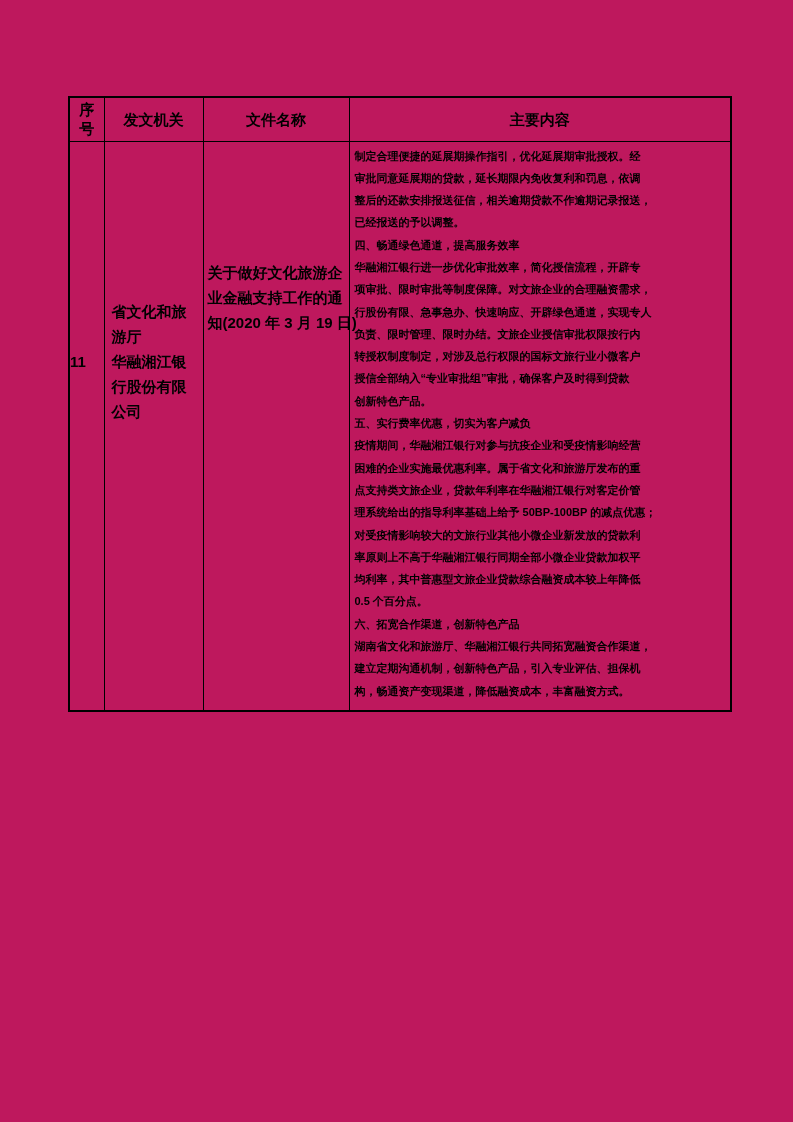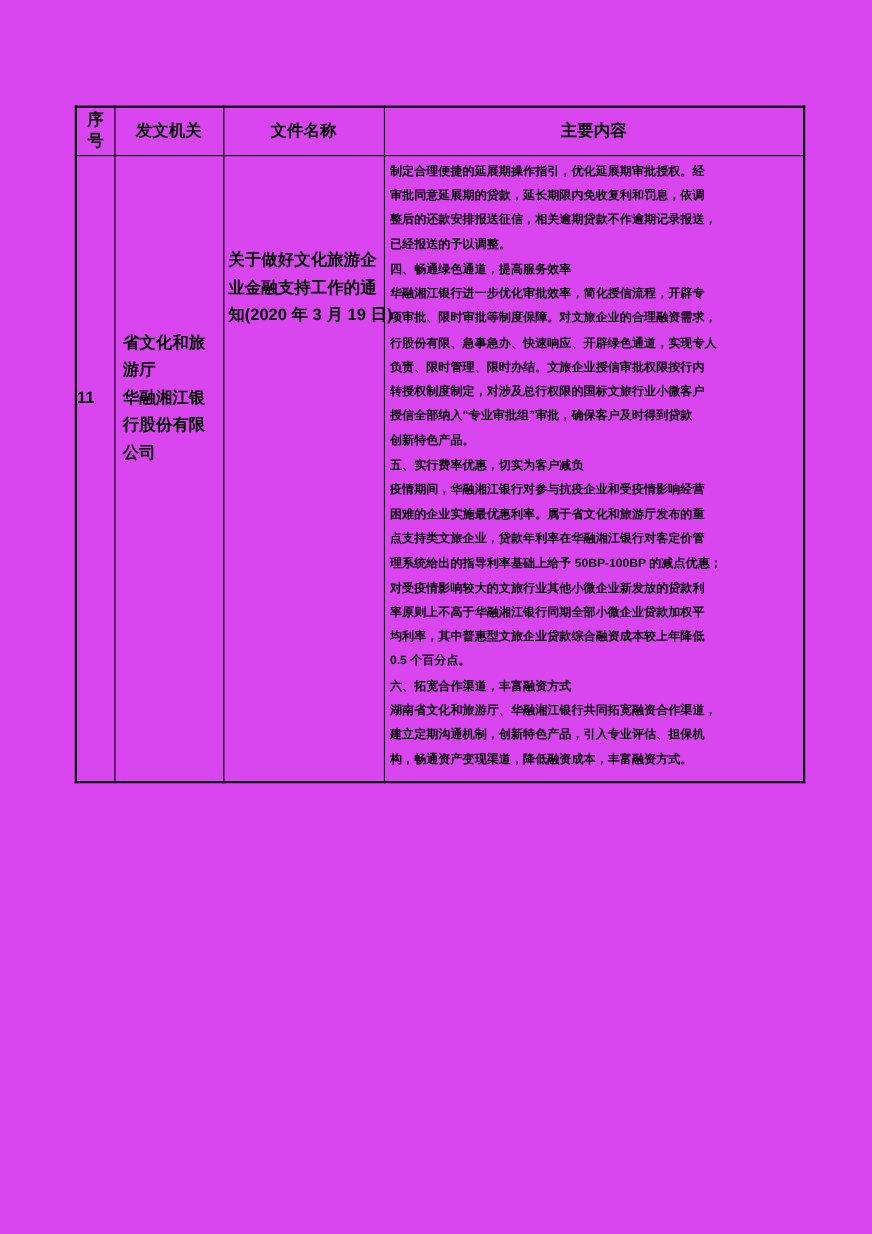--- a/index.html
+++ b/index.html
@@ -5,21 +5,21 @@
   * { margin: 0; padding: 0; box-sizing: border-box; }
   html, body {
     width: 793px; height: 1122px;
     background: #ffffff;
     font-family: "Liberation Sans", sans-serif;
     color: #000000;
   }
   .page {
     position: relative;
     width: 793px; height: 1122px;
-    background: #d946ef;
+    background: #be185d;
     overflow: hidden;
   }
   table.doc-table {
     position: absolute;
     left: 68px; top: 96px;
     width: 662px;
     border-collapse: collapse;
     table-layout: fixed;
   }
   table.doc-table th, table.doc-table td {
@@ -36,21 +36,21 @@
     line-height: 19px;
     text-align: center;
     font-weight: 700;
   }
   th { vertical-align: middle !important; }
   .serial-hdr { width: 18px; margin: 0 auto; word-break: break-all; }
   .cell-inner { font-size: 15px; line-height: 25px; }
   td.serial-cell { text-align: left; }
   td.serial-cell .cell-inner { margin-top: 207px; }
   td.agency-cell .cell-inner { margin-top: 157px; padding-left: 7px; padding-right: 4px; }
-  td.title-cell .cell-inner { margin-top: 82px; padding-left: 4px; padding-right: 3px; }
+  td.title-cell .cell-inner { margin-top: 118px; padding-left: 4px; padding-right: 3px; }
   td.content-cell .cell-inner {
     margin-top: 3px;
     padding-left: 5px; padding-right: 3px;
     font-size: 11px;
     line-height: 22.3px;
   }
   .lines div { white-space: nowrap; }
   .page-number {
     position: absolute;
     top: 1022px; left: 0;
@@ -125,21 +125,21 @@
               <div>创新特色产品。</div>
               <div>五、实行费率优惠，切实为客户减负</div>
               <div>疫情期间，华融湘江银行对参与抗疫企业和受疫情影响经营</div>
               <div>困难的企业实施最优惠利率。属于省文化和旅游厅发布的重</div>
               <div>点支持类文旅企业，贷款年利率在华融湘江银行对客定价管</div>
               <div>理系统给出的指导利率基础上给予 50BP-100BP 的减点优惠；</div>
               <div>对受疫情影响较大的文旅行业其他小微企业新发放的贷款利</div>
               <div>率原则上不高于华融湘江银行同期全部小微企业贷款加权平</div>
               <div>均利率，其中普惠型文旅企业贷款综合融资成本较上年降低</div>
               <div>0.5 个百分点。</div>
-              <div>六、拓宽合作渠道，丰富融资方式</div>
+              <div>六、拓宽合作渠道，创新特色产品</div>
               <div>湖南省文化和旅游厅、华融湘江银行共同拓宽融资合作渠道，</div>
               <div>建立定期沟通机制，创新特色产品，引入专业评估、担保机</div>
               <div>构，畅通资产变现渠道，降低融资成本，丰富融资方式。</div>
             </div>
         </td>
       </tr>
     </tbody>
   </table>
 
 

